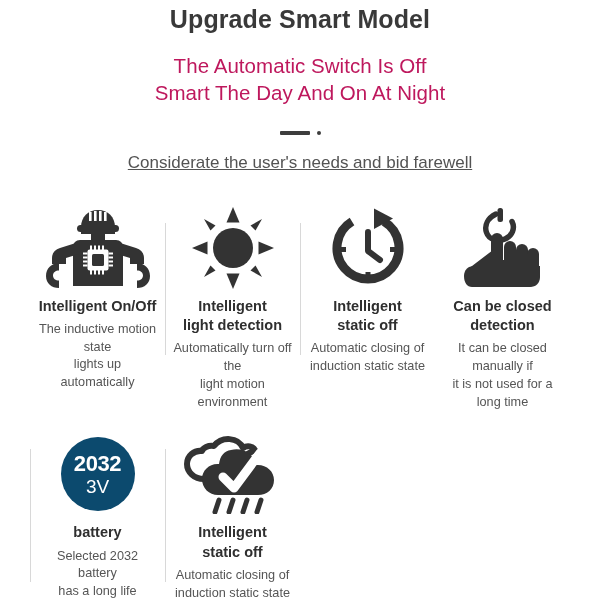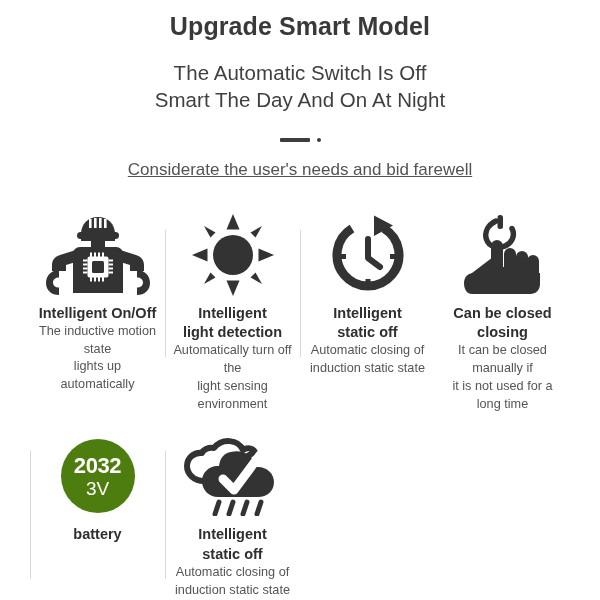--- a/index.html
+++ b/index.html
@@ -22,35 +22,35 @@
     display: flex;
     flex-direction: column;
     align-items: center;
     background: #ffffff;
   }
 
   
   .header {
     width: 100%;
     text-align: center;
-    padding-top: 11px;
+    padding-top: 4px;
   }
   .title {
     font-size: 25px;
     font-weight: 700;
     letter-spacing: 0.1px;
     color: #393939;
     line-height: 1.2;
     margin: 0;
   }
   .subtitle {
     margin: 18px 0 0 0;
     font-size: 20.5px;
     font-weight: 400;
-    color: #404040;
+    color: #be185d;
     line-height: 1.33;
     letter-spacing: 0.05px;
   }
   .subtitle .sub-line { display: block; }
 
   
   .divider {
     margin-top: 19px;
     height: 14px;
     display: flex;
@@ -122,34 +122,35 @@
   .feat-title {
     margin-top: 6px;
     font-size: 14.5px;
     font-weight: 700;
     color: #2f2f2f;
     line-height: 1.33;
     text-align: center;
   }
   .feat-title .tl { display: block; }
   .feat-desc {
+    margin-top: 5px;
     font-size: 12.7px;
     font-weight: 400;
     color: #555555;
     line-height: 1.4;
     text-align: center;
   }
   .feat-desc .dl { display: block; }
 
   
   .coin {
     width: 74px;
     height: 74px;
     border-radius: 50%;
-    background: #4d7c0f;
+    background: #0c4a6e;
     color: #ffffff;
     display: flex;
     flex-direction: column;
     align-items: center;
     justify-content: center;
     line-height: 1;
   }
   .coin .coin-top {
     font-size: 22px;
     font-weight: 700;
@@ -259,21 +260,21 @@
             <polygon points="70,70 58.5,63.5 63.5,58.5"></polygon>
           </g>
         </svg>
       </div>
       <div class="feat-title">
         <span class="tl">Intelligent</span>
         <span class="tl">light detection</span>
       </div>
       <div class="feat-desc">
         <span class="dl">Automatically turn off the</span>
-        <span class="dl">light sensing environment</span>
+        <span class="dl">light motion environment</span>
       </div>
     </div>
 
     <div class="cell sep-left">
       <div class="icon-wrap">
         <svg width="80" height="80" viewBox="0 0 80 80" fill="none" stroke="#333333">
 
           <path d="M56 13.5 A31 31 0 1 1 24 13.5" stroke-width="9" stroke-linecap="butt" fill="none"></path>
 
           <polygon points="46,0.5 46,21 65,10.5" fill="#333333" stroke="none"></polygon>
@@ -313,37 +314,41 @@
           <rect x="56" y="36" width="12" height="23" rx="6"></rect>
 
           <rect x="67" y="40" width="12" height="20" rx="6"></rect>
 
           <path d="M33 42 L12 58 C6 62.5 4 69 9 74 C13.5 78.5 20 79 26 79 L67 79 C74 79 79 74.5 79 67.5 L79 52 L33 52 Z"></path>
           <path d="M12 79 L70 79 C76 79 80 75 80 69 L80 58 L14 58 C8 58 4 62 4 68 C4 74.5 7 79 12 79 Z"></path>
         </svg>
       </div>
       <div class="feat-title">
         <span class="tl">Can be closed</span>
-        <span class="tl">closing</span>
+        <span class="tl">detection</span>
       </div>
       <div class="feat-desc">
         <span class="dl">It can be closed manually if</span>
         <span class="dl">it is not used for a long time</span>
       </div>
     </div>
 
     <div class="cell sep-left">
       <div class="icon-wrap">
         <div class="coin">
           <span class="coin-top">2032</span>
           <span class="coin-bot">3V</span>
         </div>
       </div>
       <div class="feat-title">
         <span class="tl">battery</span>
+      </div>
+      <div class="feat-desc">
+        <span class="dl">Selected 2032 battery</span>
+        <span class="dl">has a long life</span>
       </div>
     </div>
 
     <div class="cell sep-left">
       <div class="icon-wrap">
         <svg width="98" height="80" viewBox="0 0 98 80" fill="#333333">
 
           <path d="M30 12 C38 2 54 3 59 14 C63 11 69 12 71 16
                    L60 22 L30 45 L20 45 C10 45 3 38 3 30 C3 22 10 16 18 17 C19 14 24 11 30 12 Z" fill="none" stroke="#333333" stroke-width="6" stroke-linejoin="round" stroke-linecap="round"></path>
 

